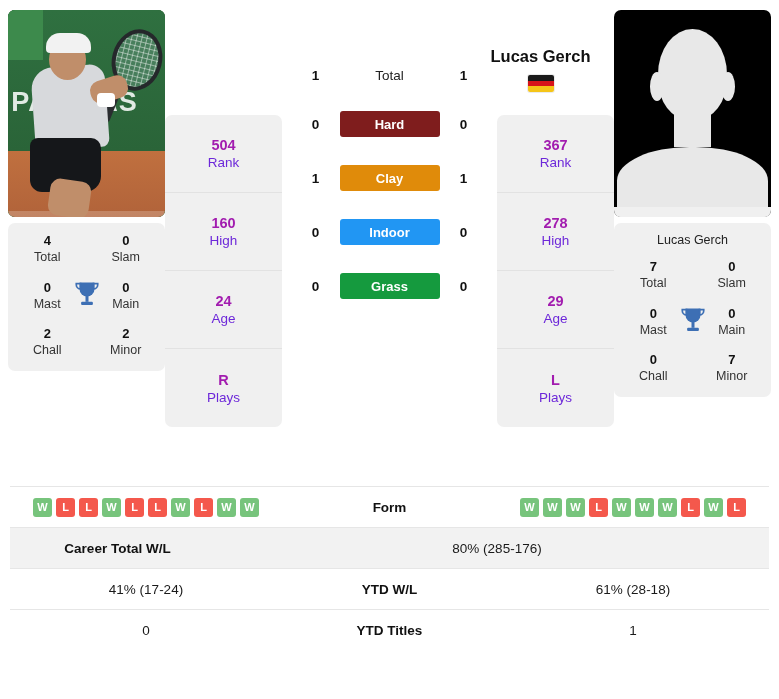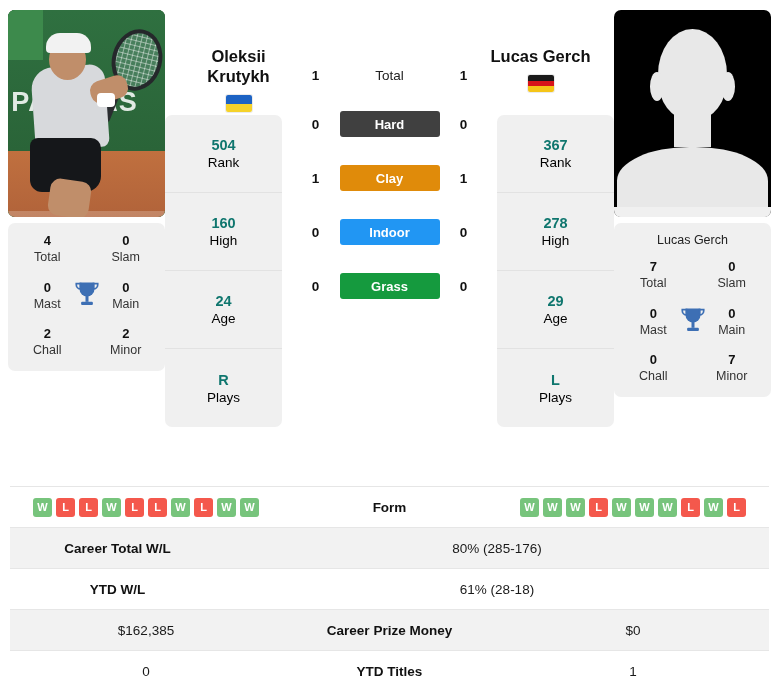--- a/index.html
+++ b/index.html
@@ -154,22 +154,22 @@
     border-radius: 7px;
     overflow: hidden;
   }
   .stat-cell {
     height: 78px;
     display: flex; flex-direction: column;
     align-items: center; justify-content: center;
     border-bottom: 1px solid #e2e2e2;
   }
   .stat-cell:last-child { border-bottom: none; }
-  .stat-cell .v { font-size: 14.5px; font-weight: bold; color: #0f766e; }
-  .stat-cell .k { font-size: 13.5px; color: #000000; margin-top: 2px; }
+  .stat-cell .v { font-size: 14.5px; font-weight: bold; color: #a21caf; }
+  .stat-cell .k { font-size: 13.5px; color: #6d28d9; margin-top: 2px; }
 
   
   .name-head { width: 117px; text-align: center; padding-top: 22px; }
   .name-head .nm {
     font-size: 16.5px; font-weight: bold; color: #111; line-height: 1.22;
   }
   .flag {
     width: 26px; height: 17px; margin: 9px auto 0 auto;
     border-radius: 2px; overflow: hidden;
     display: flex; flex-direction: column;
@@ -310,21 +310,21 @@
     <div class="h2h">
       <div class="h2h-row">
         <div class="h2h-num">1</div>
         <div class="h2h-label-total">Total</div>
         <div class="h2h-num">1</div>
       </div>
 
       <div class="h2h-row">
         <div class="h2h-num">0</div>
         <div class="h2h-label-total">
-          <div class="surface-badge" style="background:#404040;margin:0 auto;">Hard</div>
+          <div class="surface-badge" style="background:#7f1d1d;margin:0 auto;">Hard</div>
         </div>
         <div class="h2h-num">0</div>
       </div>
 
       <div class="h2h-row">
         <div class="h2h-num">1</div>
         <div class="h2h-label-total">
           <div class="surface-badge" style="background:#e08b0a;margin:0 auto;">Clay</div>
         </div>
         <div class="h2h-num">1</div>
@@ -410,28 +410,20 @@
             <path d="M2 3h4v5a4 4 0 0 1-4-4V3z" fill="none" stroke="#3d6fb4" stroke-width="1.6"></path>
             <path d="M22 3h-4v5a4 4 0 0 0 4-4V3z" fill="none" stroke="#3d6fb4" stroke-width="1.6"></path>
             <rect x="10.6" y="14" width="2.8" height="6" fill="#3d6fb4"></rect>
             <rect x="6.5" y="20" width="11" height="3" rx="1" fill="#3d6fb4"></rect>
           </svg>
         </div>
       </div>
     </div>
   </div>
 
-  <div style="position:absolute;left:180px;top:24px;" class="name-head">
-    <div class="nm">Oleksii</div>
-    <div class="nm">Krutykh</div>
-    <div class="flag">
-      <span style="background:#1d63c4"></span>
-      <span style="background:#f5d22a"></span>
-    </div>
-  </div>
 
   <div style="position:absolute;left:482px;top:24px;" class="name-head">
     <div class="nm">Lucas Gerch</div>
     <div class="flag">
       <span style="background:#1a1a1a"></span>
       <span style="background:#d7141a"></span>
       <span style="background:#f5c518"></span>
     </div>
   </div>
 
@@ -464,29 +456,25 @@
         <div class="fbadge" style="background:#f4584c">L</div>
       </div>
     </div>
 
     <div class="trow shaded">
       <div class="tmid">Career Total W/L</div>
       <div class="tright">80% (285-176)</div>
     </div>
 
     <div class="trow">
+      <div class="tleft">41% (17-24)</div>
       <div class="tmid">YTD W/L</div>
       <div class="tright">61% (28-18)</div>
     </div>
 
-    <div class="trow shaded">
-      <div class="tleft">$162,385</div>
-      <div class="tmid">Career Prize Money</div>
-      <div class="tright">$0</div>
-    </div>
 
     <div class="trow">
       <div class="tleft">0</div>
       <div class="tmid">YTD Titles</div>
       <div class="tright">1</div>
     </div>
   </div>
 </div>
 
 </body></html>

